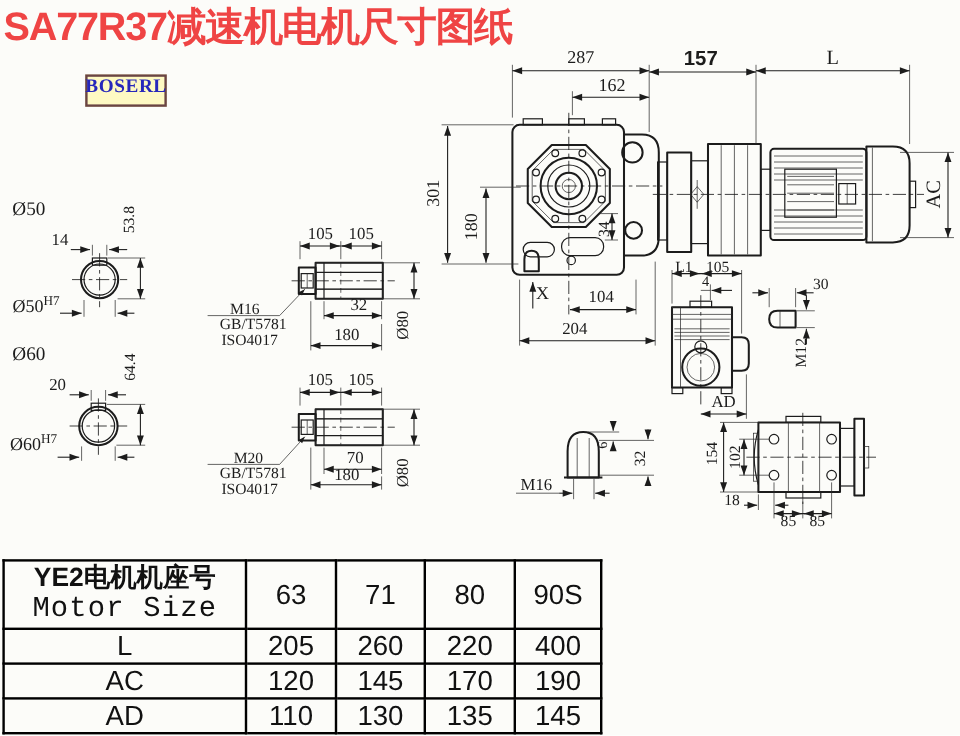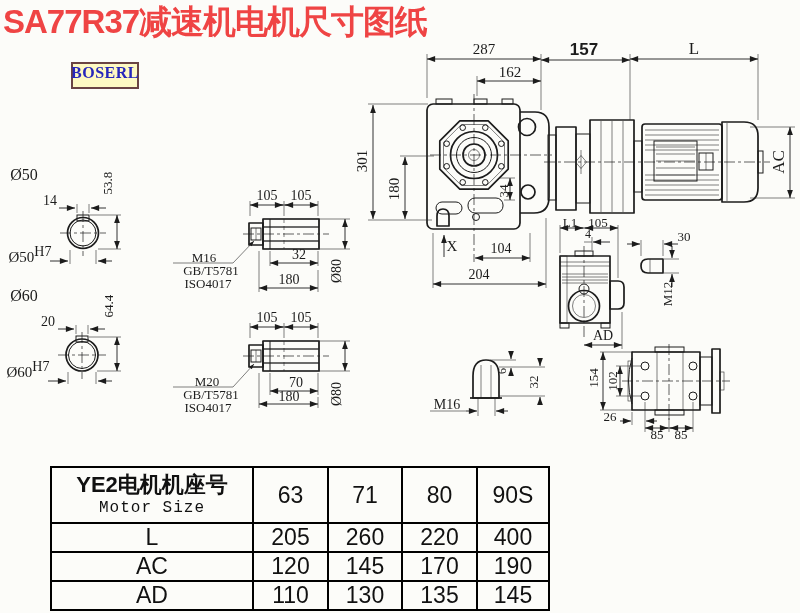--- a/index.html
+++ b/index.html
@@ -7,33 +7,33 @@
           font-family:"Liberation Serif",serif;color:#1c1c1c;}
   .title{position:absolute;left:3px;top:0px;font-family:"Liberation Sans",sans-serif;
          font-weight:bold;font-size:33px;letter-spacing:-1px;color:#ef4444;white-space:nowrap;}
   .logo{position:absolute;left:71px;top:62px;width:64px;height:23px;border:2px solid #6a4444;
         background:#fef9c3;display:flex;justify-content:center;}
   .logo span{font-family:"Liberation Serif",serif;font-weight:bold;font-size:16px;color:#2727bb;letter-spacing:.5px;}
   .lab{position:absolute;transform:translate(-50%,-50%);font-size:14px;line-height:1;white-space:nowrap;}
   .rot{transform:translate(-50%,-50%) rotate(-90deg);}
   .s12{font-size:12px}.s13{font-size:13px}.s15{font-size:15px}.s16{font-size:16px}.s17{font-size:17px}
   .bsans{font-family:"Liberation Sans",sans-serif;font-weight:bold;}
-  sup{font-size:14px;}
+  sup{font-size:11px;}
   svg{position:absolute;left:0;top:0;}
   .th{fill:none;stroke:#1c1c1c;stroke-width:1.7;stroke-linejoin:round;}
   .md{fill:none;stroke:#1c1c1c;stroke-width:1;}
   .tn{fill:none;stroke:#2a2a2a;stroke-width:.6;}
   .dim{fill:none;stroke:#1c1c1c;stroke-width:.9;}
   .cl{fill:none;stroke:#1c1c1c;stroke-width:.7;stroke-dasharray:11 3 3 3;}
   .dsh{stroke-dasharray:4 3;}
-  .dim-table{position:absolute;left:2px;top:466px;border-collapse:collapse;table-layout:fixed;margin-left:48px;}
+  .dim-table{position:absolute;left:2px;top:466px;border-collapse:collapse;table-layout:fixed;}
   .dim-table td{border:2px solid #000;text-align:center;vertical-align:middle;padding:0;
                 font-family:"Liberation Sans",sans-serif;font-size:23px;color:#111;}
   .hcn{font-size:22px;font-weight:600;line-height:1.2;}
-  .hen{font-family:"Liberation Mono",monospace;font-size:16px;letter-spacing:1px;line-height:1.2;}
+  .hen{font-family:"Liberation Mono",monospace;font-size:24px;letter-spacing:1px;line-height:1.2;}
 </style>
 </head>
 <body>
 
 <div id="screen">
 
 <svg width="800" height="613" viewBox="0 0 800 613">
   <defs>
     <marker id="ah" viewBox="0 0 10 10" refX="9.5" refY="5" markerWidth="10" markerHeight="10" orient="auto-start-reverse">
       <path d="M0.5,1.8 L9.5,5 L0.5,8.2 Z" fill="#1c1c1c"></path>
@@ -388,21 +388,21 @@
 
 <div class="lab s13" style="left:684px;top:236px">30</div>
 <div class="lab rot s13" style="left:667px;top:294px">M12</div>
 
 <div class="lab rot s12" style="left:502px;top:371px">6</div>
 <div class="lab rot s13" style="left:533px;top:382px">32</div>
 <div class="lab" style="left:447px;top:405px">M16</div>
 
 <div class="lab rot s13" style="left:593px;top:378px">154</div>
 <div class="lab rot s13" style="left:612px;top:381px">102</div>
-<div class="lab s13" style="left:610px;top:416px">26</div>
+<div class="lab s13" style="left:610px;top:416px">18</div>
 <div class="lab s13" style="left:657px;top:434px">85</div>
 <div class="lab s13" style="left:681px;top:434px">85</div>
 
 <table class="dim-table">
   <colgroup>
         <col style="width:202px">
         <col style="width:75px">
         <col style="width:74px">
         <col style="width:75px">
         <col style="width:72px">

